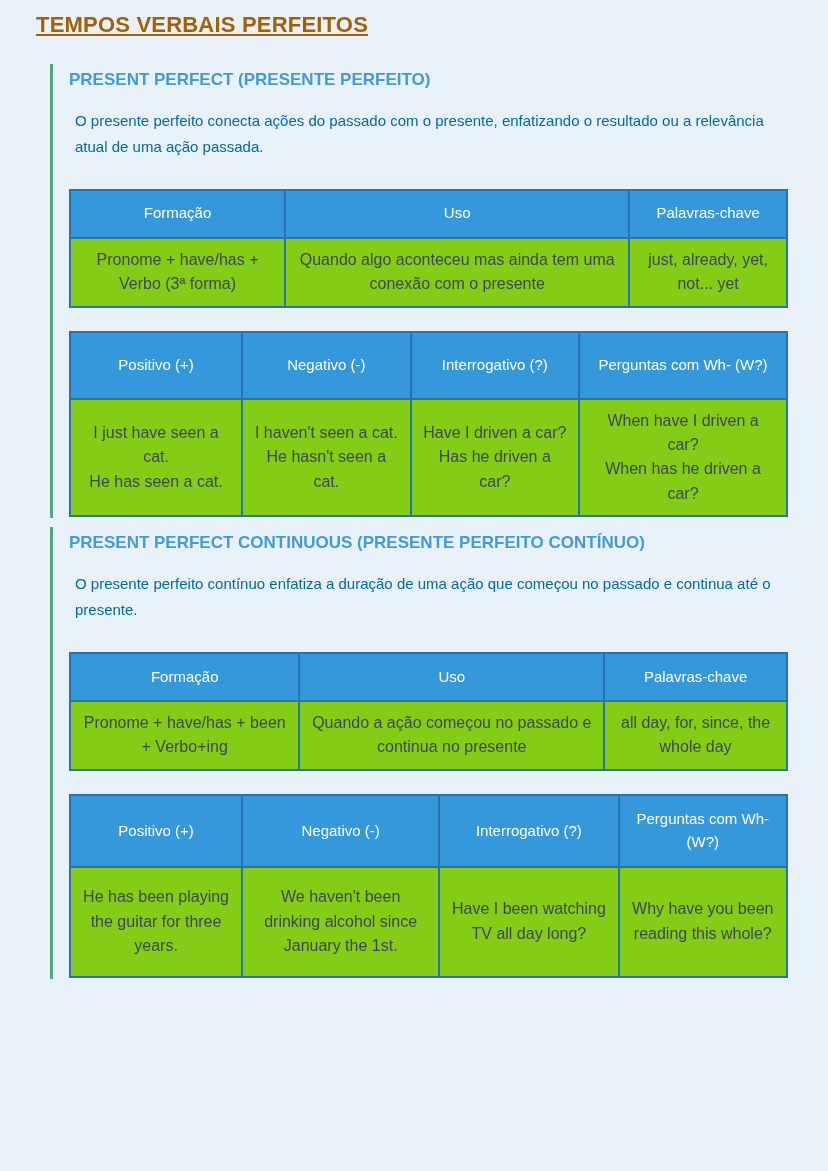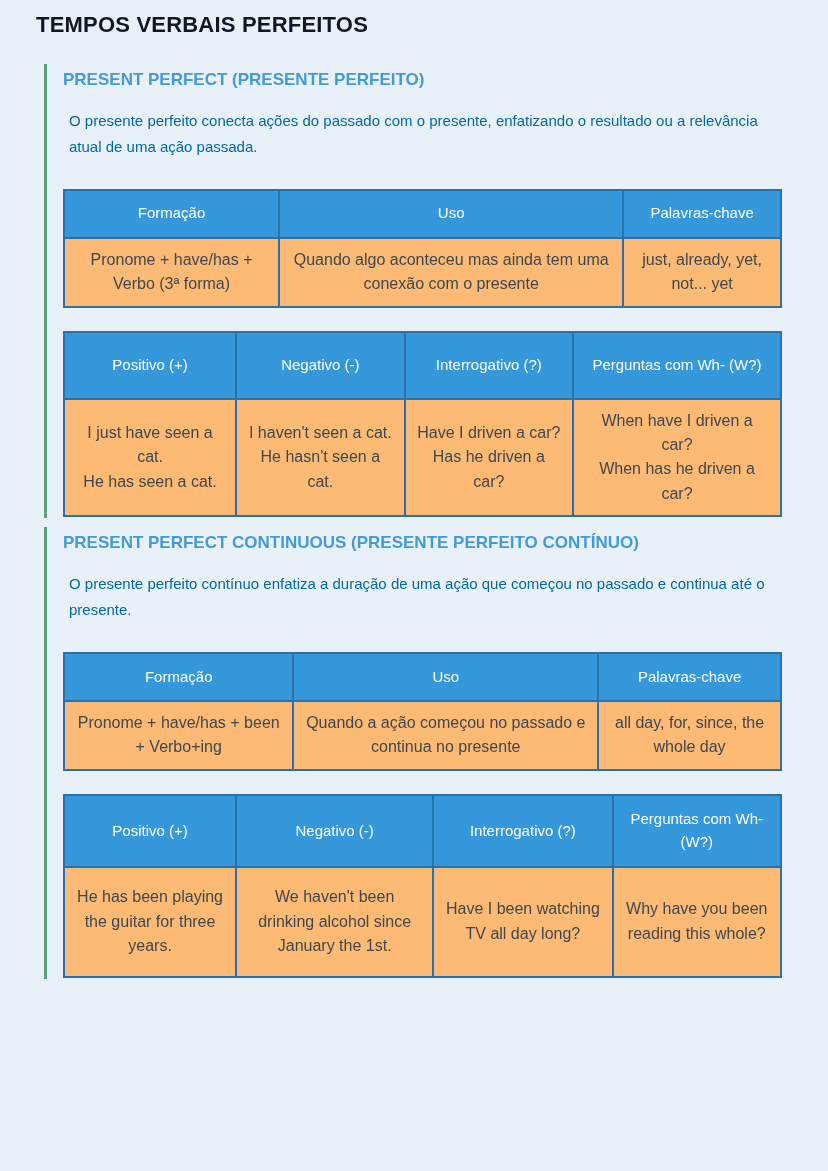--- a/index.html
+++ b/index.html
@@ -10,27 +10,28 @@
     background: #e9f1f8;
     font-family: "Liberation Sans", sans-serif;
     color: #3d4852;
   }
   .page { padding: 12px 48px 0 36px; }
 
   .doc-title {
     margin: 0 0 26px 0;
     font-size: 22px;
     font-weight: 600;
-    color: #0f172a;
+    color: #a16207;
     letter-spacing: 0.2px;
+    text-decoration: underline;
   }
 
   .tense-section {
     border-left: 3px solid #5da183;
-    margin-left: 8px;
+    margin-left: 14px;
     padding: 6px 0 1px 16px;
     margin-bottom: 9px;
   }
 
   .section-heading {
     margin: 0 0 18px 0;
     font-size: 17px;
     font-weight: 600;
     color: #449bd4;
   }
@@ -40,21 +41,21 @@
     font-size: 15px;
     line-height: 1.72;
     color: #0369a1;
     max-width: 715px;
   }
 
   table.grammar-table {
     width: 719px;
     border-collapse: collapse;
     table-layout: fixed;
-    background: #fdba74;
+    background: #84cc16;
     margin-bottom: 23px;
   }
   table.grammar-table:last-child { margin-bottom: 0; }
 
   .grammar-table th {
     background: #3498db;
     color: #ffffff;
     font-weight: 400;
     font-size: 15px;
     padding: 8px 10px;

